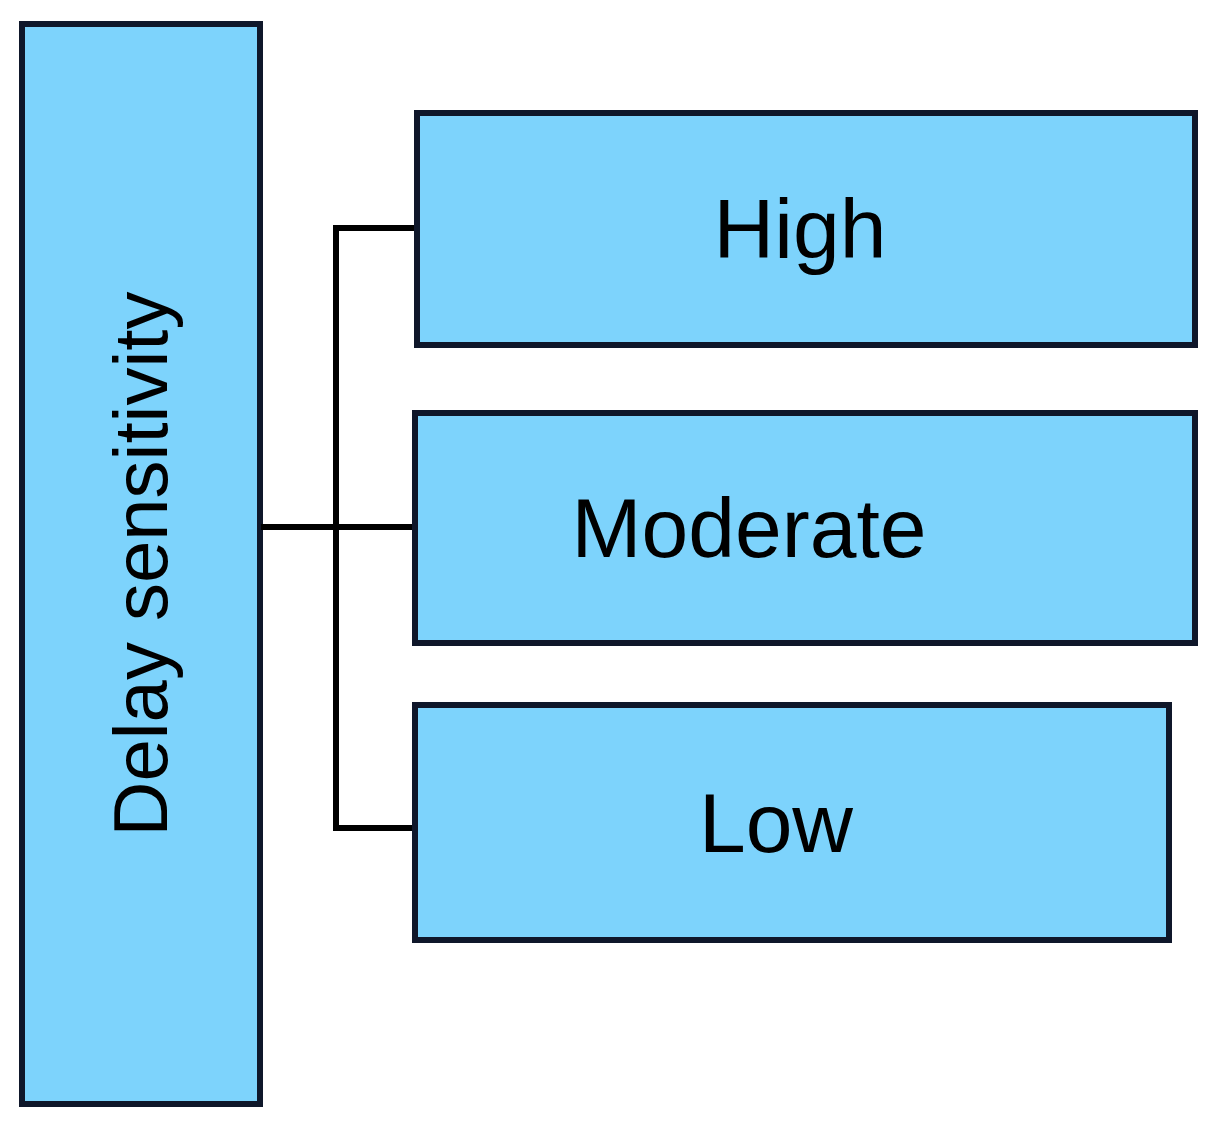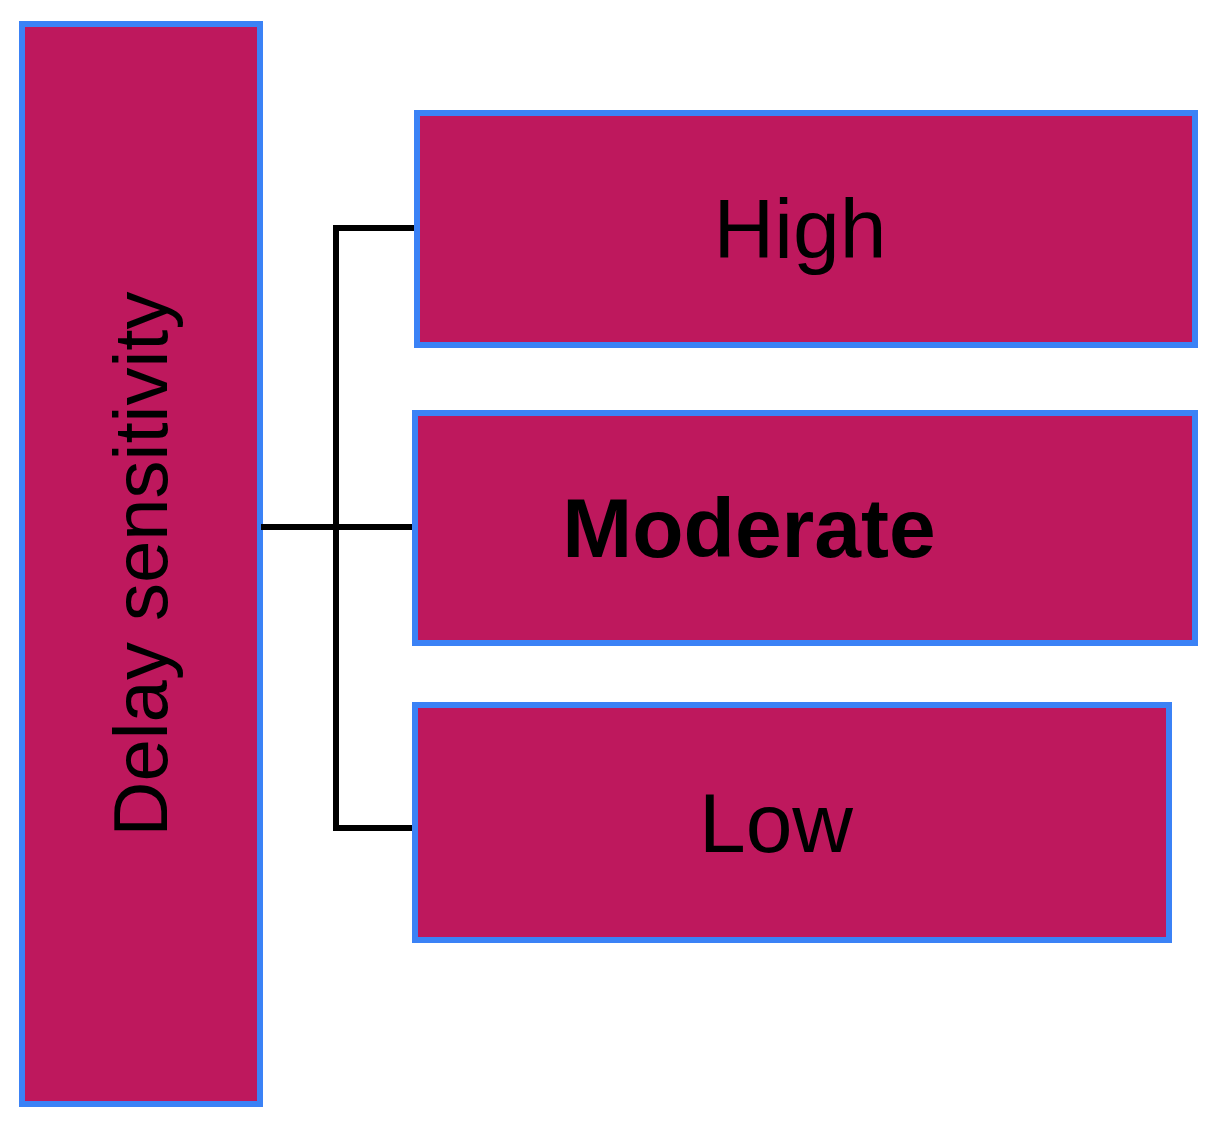--- a/index.html
+++ b/index.html
@@ -16,22 +16,22 @@
     width: 1218px;
     height: 1128px;
     background: #ffffff;
     overflow: hidden;
   }
 
   
   .node {
     position: absolute;
     box-sizing: border-box;
-    background: #be185d;
-    border: 6px solid #3b82f6;
+    background: #7dd3fc;
+    border: 6px solid #0f172a;
     display: flex;
     align-items: center;
     justify-content: center;
   }
 
   .node-label {
     color: #000000;
     font-family: "Liberation Sans", sans-serif;
     font-weight: 400;
     letter-spacing: 0px;
@@ -70,21 +70,21 @@
     top: 702px;
     width: 760px;
     height: 241px;
   }
   #node-high .node-label,
   #node-moderate .node-label,
   #node-low .node-label {
     font-size: 84px;
   }
   #node-high .node-label { transform: translateX(-6px); }
-  #node-moderate .node-label { transform: translateX(-56px); font-weight: bold; }
+  #node-moderate .node-label { transform: translateX(-56px); }
   #node-low .node-label { transform: translateX(-16px); }
 
   
   .connector {
     position: absolute;
     background: #000000;
   }
   .h-line { height: 6px; }
   .v-line { width: 6px; }
 

